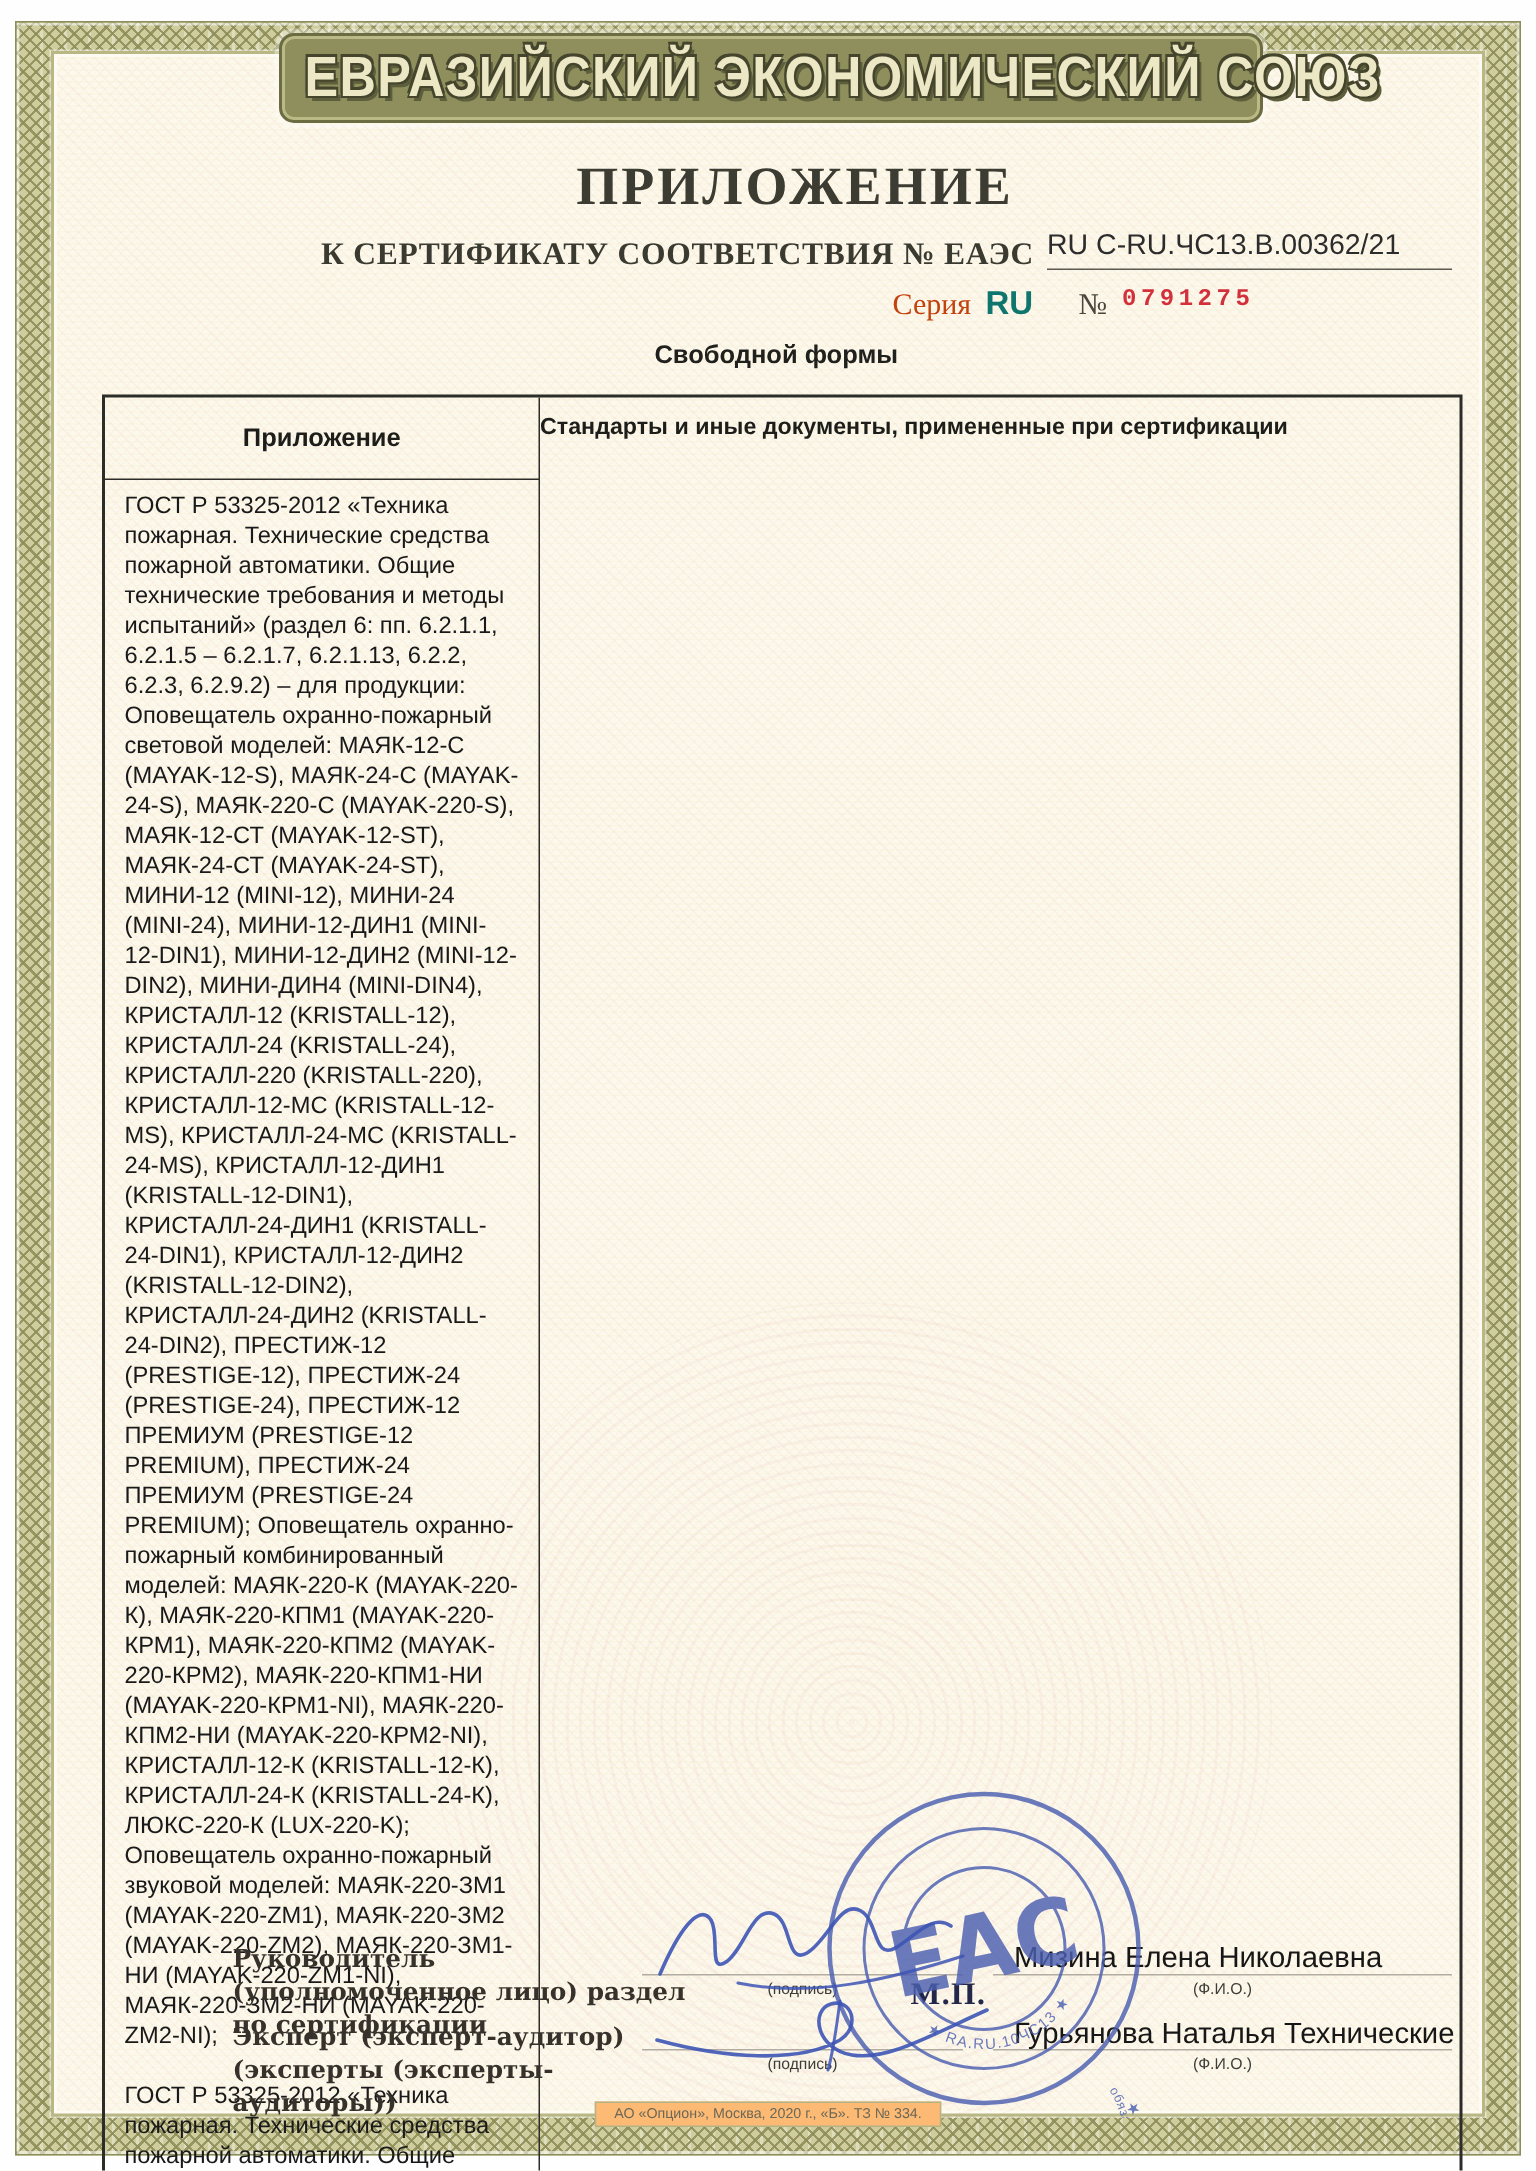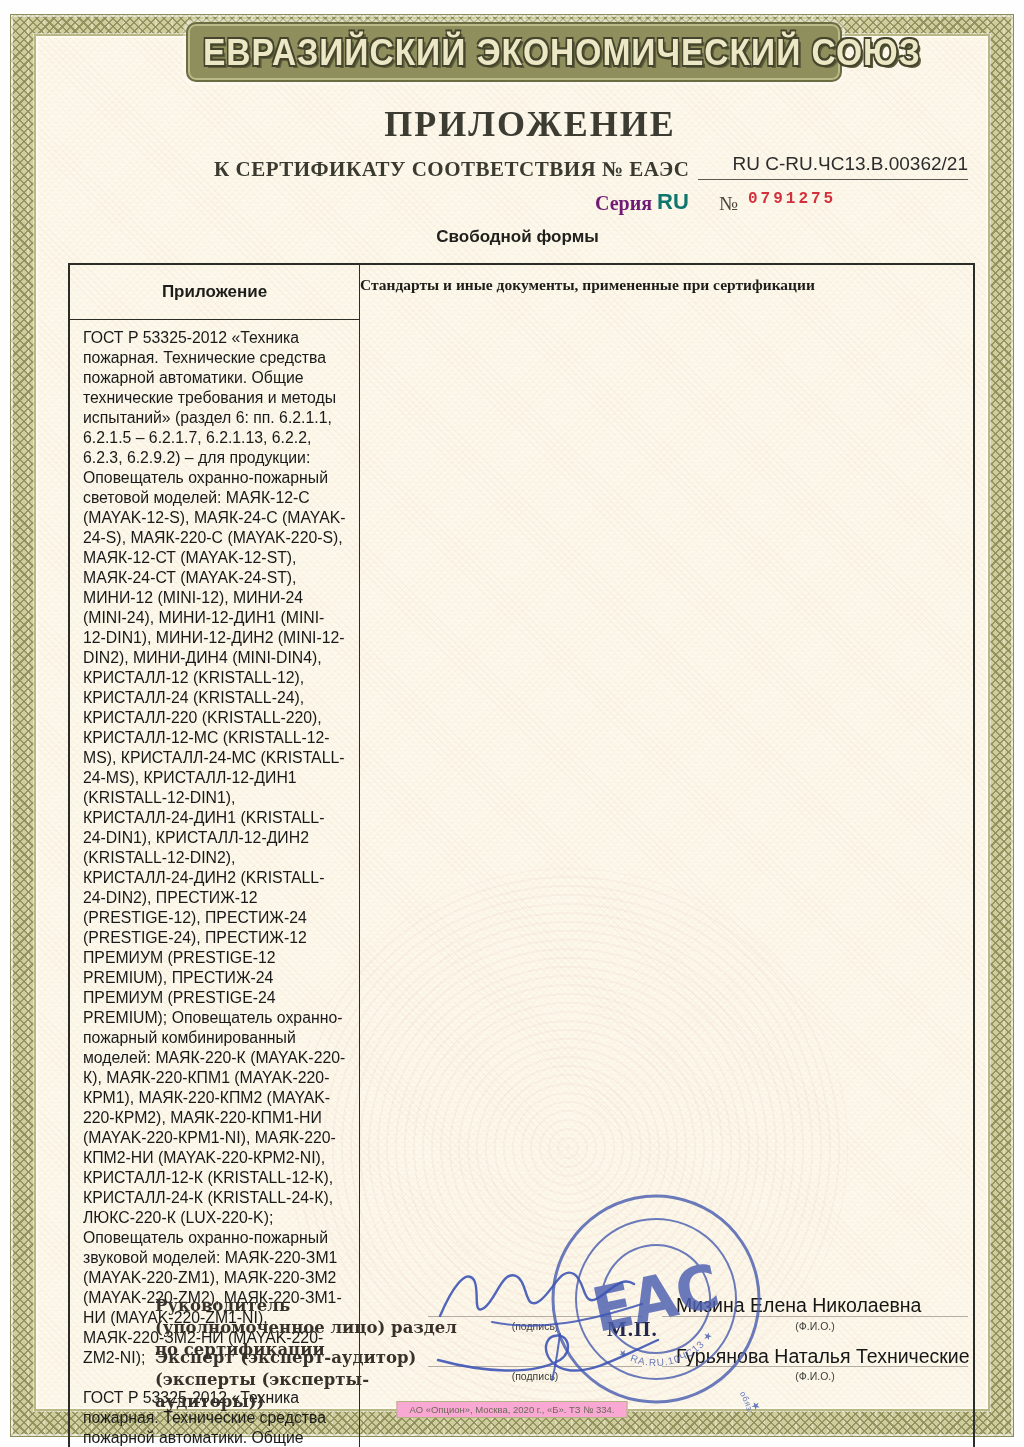--- a/index.html
+++ b/index.html
@@ -57,24 +57,24 @@
     font-size:36px; letter-spacing:2px; color:#3c3c33;
   }
   .cert-line-label{
     position:absolute; left:214px; top:157px;
     font-family:"Liberation Serif", serif; font-weight:600;
     font-size:21px; letter-spacing:.5px; color:#3a3a30;
   }
   .cert-number{
     position:absolute; left:698px; top:153px; width:270px;
     font-family:"Liberation Sans", sans-serif; font-size:19px; color:#2c2c2c;
-    border-bottom:1.5px solid #5a5a52; padding-bottom:4px; text-align:right; white-space:nowrap;
+    border-bottom:1.5px solid #5a5a52; padding-bottom:4px; text-align:left; white-space:nowrap;
   }
   .series-label{ position:absolute; left:595px; top:192px;
-    font-family:"Liberation Serif", serif; font-size:20px; color:#701a75;font-weight:bold; }
+    font-family:"Liberation Serif", serif; font-size:20px; color:#c2410c; }
   .series-value{ position:absolute; left:657px; top:189px;
     font-family:"Liberation Sans", sans-serif; font-weight:bold; font-size:22px; color:#0f766e; }
   .number-sign{ position:absolute; left:719px; top:192px;
     font-family:"Liberation Serif", serif; font-size:20px; color:#4a463c; }
   .form-number{ position:absolute; left:748px; top:190px;
     font-family:"Liberation Mono", monospace; font-weight:bold; font-size:16px;
     letter-spacing:3px; color:#d2313c; }
   .form-note{
     position:absolute; left:0; top:227px; width:1035px; text-align:center;
     font-weight:bold; font-size:17px; color:#20201c;
@@ -84,21 +84,21 @@
     position:absolute; left:68px; top:263px; width:907px; min-height:672px;
     border:2px solid #2c2c28; box-sizing:border-box;
     display:grid; grid-template-columns:290px 1fr; grid-template-rows:55px auto;
     background:transparent;
   }
   .cell{ border-right:1.5px solid #2c2c28; border-bottom:1.5px solid #2c2c28; box-sizing:border-box;}
   .cell:nth-child(2n){ border-right:none; }
   .cell.last{ border-bottom:none; }
   .th{ display:flex; align-items:center; justify-content:center;
        font-weight:bold; font-size:17px; color:#1d1d1a; }
-  .appendix-cell{ padding:10px 0; font-weight:bold; font-size:15.5px; line-height:20px; color:#1d1d1a;font-family:Liberation Serif, serif;}
+  .appendix-cell{ padding:10px 0; font-weight:bold; font-size:15.5px; line-height:20px; color:#1d1d1a;}
   .desc-cell{ padding:8px 12px 10px 13px; font-size:15.8px; line-height:20px; color:#191919;}
   .desc-cell p{ margin:0 0 20px 0; }
   .desc-cell p:last-child{ margin-bottom:0; }
   
   .role-label{
     position:absolute; width:305px; left:155px;
     font-family:"DejaVu Serif", serif; font-weight:600; font-size:16.5px;
     line-height:22px; color:#36322b;
   }
   .sig-line{ position:absolute; border-bottom:1px solid #b3aca0; }
@@ -111,21 +111,21 @@
   .mp-label{
     position:absolute; left:607px; top:1317px;
     font-family:"Liberation Serif", serif; font-weight:bold; font-size:21px;
     letter-spacing:1px; color:#23284a;
   }
   .stamp-wrap{ position:absolute; left:543px; top:1186px; width:226px; height:226px; opacity:.82; }
   .sig-svg{ position:absolute; pointer-events:none; }
   
   .imprint{
     position:absolute; left:50%; transform:translateX(-50%); top:1401px;
-    background:#f9a8d4; border:1px solid #b5b384; padding:2px 12px;
+    background:#fdba74; border:1px solid #b5b384; padding:2px 12px;
     font-size:9.5px; color:#6b6857; white-space:nowrap;
   }
 </style>
 </head>
 <body>
 
 <div class="frame"></div>
 <div class="paper">
   <div class="watermark"></div>
 </div>

